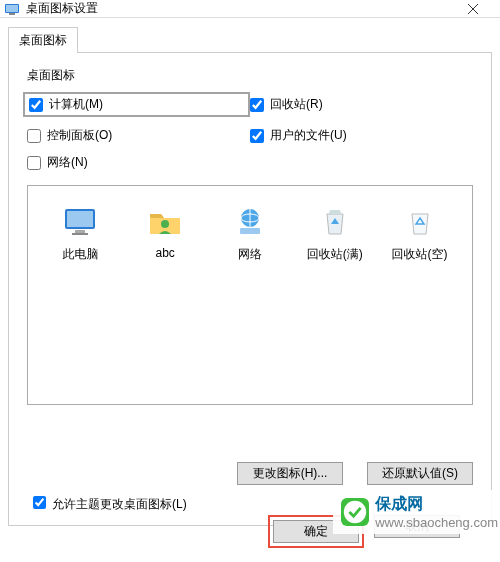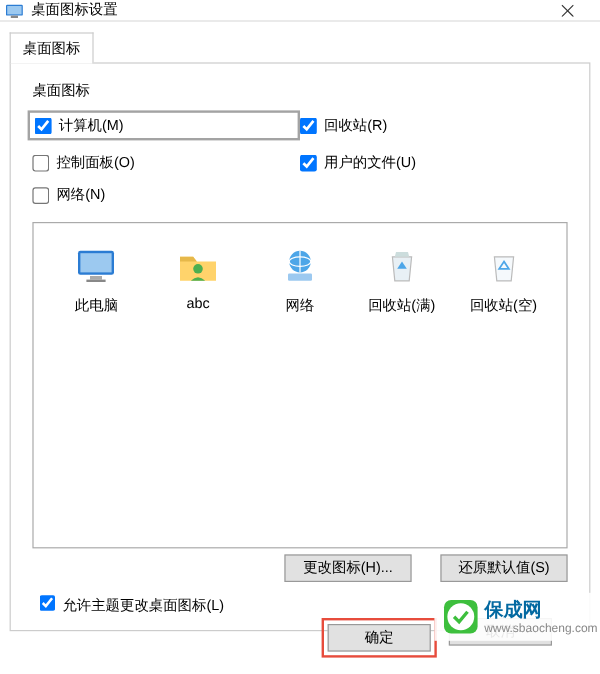--- a/index.html
+++ b/index.html
@@ -10,34 +10,34 @@
 .close-btn{width:46px;height:30px;display:flex;align-items:center;justify-content:center;cursor:pointer}
 .close-btn svg{width:10px;height:10px}
 .tab-area{padding:8px 8px 0 8px}
 .tab{display:inline-block;padding:4px 10px;border:1px solid #ccc;border-bottom:none;background:#fff;position:relative;top:1px;z-index:2}
 .tab-content{border:1px solid #ccc;padding:14px 18px 12px 18px;height:474px;position:relative}
 .section-label{margin-bottom:8px}
 .checkboxes{display:grid;grid-template-columns:1fr 1fr;row-gap:10px;margin-bottom:14px}
 .checkrow{display:flex;align-items:center;gap:6px}
 .checkrow input{width:14px;height:14px;cursor:pointer}
 .highlight-red{border:2px solid #a3a3a3;padding:2px 16px 2px 4px;margin-left:-4px}
-.icon-preview{border:1px solid #aaa;padding:18px 10px 10px 10px;height:272px}
+.icon-preview{border:1px solid #aaa;padding:18px 10px 10px 10px;height:220px}
 .icon-row{display:flex;justify-content:space-around}
 .icon-item{display:flex;flex-direction:column;align-items:center;width:66px;cursor:pointer}
 .icon-item .ico{width:36px;height:36px;display:flex;align-items:center;justify-content:center}
 .icon-label{margin-top:6px;text-align:center}
 .icon-btns{position:absolute;right:18px;bottom:40px;display:flex;gap:24px}
 .win-btn{min-width:106px;height:23px;border:1px solid #999;background:#e1e1e1;cursor:pointer;padding:0 10px;font-size:12px;display:flex;align-items:center;justify-content:center}
 .allow-theme{position:absolute;bottom:12px;left:24px;display:flex;align-items:flex-start;gap:6px}
 .bottom-bar{position:absolute;bottom:14px;left:0;width:100%;display:flex;justify-content:flex-end;padding-right:40px;gap:10px}
 .ok-wrap{border:2px solid #e74c3c;padding:3px}
 .watermark{position:absolute;right:0;bottom:28px;display:flex;align-items:center;gap:6px;background:rgba(255,255,255,0.9);padding:4px 2px 4px 8px}
 .wm-badge{width:28px;height:28px;background:#3dbf3d;border-radius:6px;display:flex;align-items:center;justify-content:center}
 .wm-text{font-size:16px;font-weight:bold;color:#0369a1}
-.wm-sub{font-size:10px;color:#888}
+.wm-sub{font-size:13px;color:#888}
 </style>
 </head>
 <body>
 
 <div class="titlebar">
   <span class="title-icon">
     <svg viewBox="0 0 16 16">
         <rect x="1" y="3" width="14" height="9" rx="1" fill="#2b7cd3"></rect>
         <rect x="2" y="4" width="12" height="7" fill="#9cc9f0"></rect>
         <rect x="5" y="12" width="6" height="2" fill="#888"></rect>

